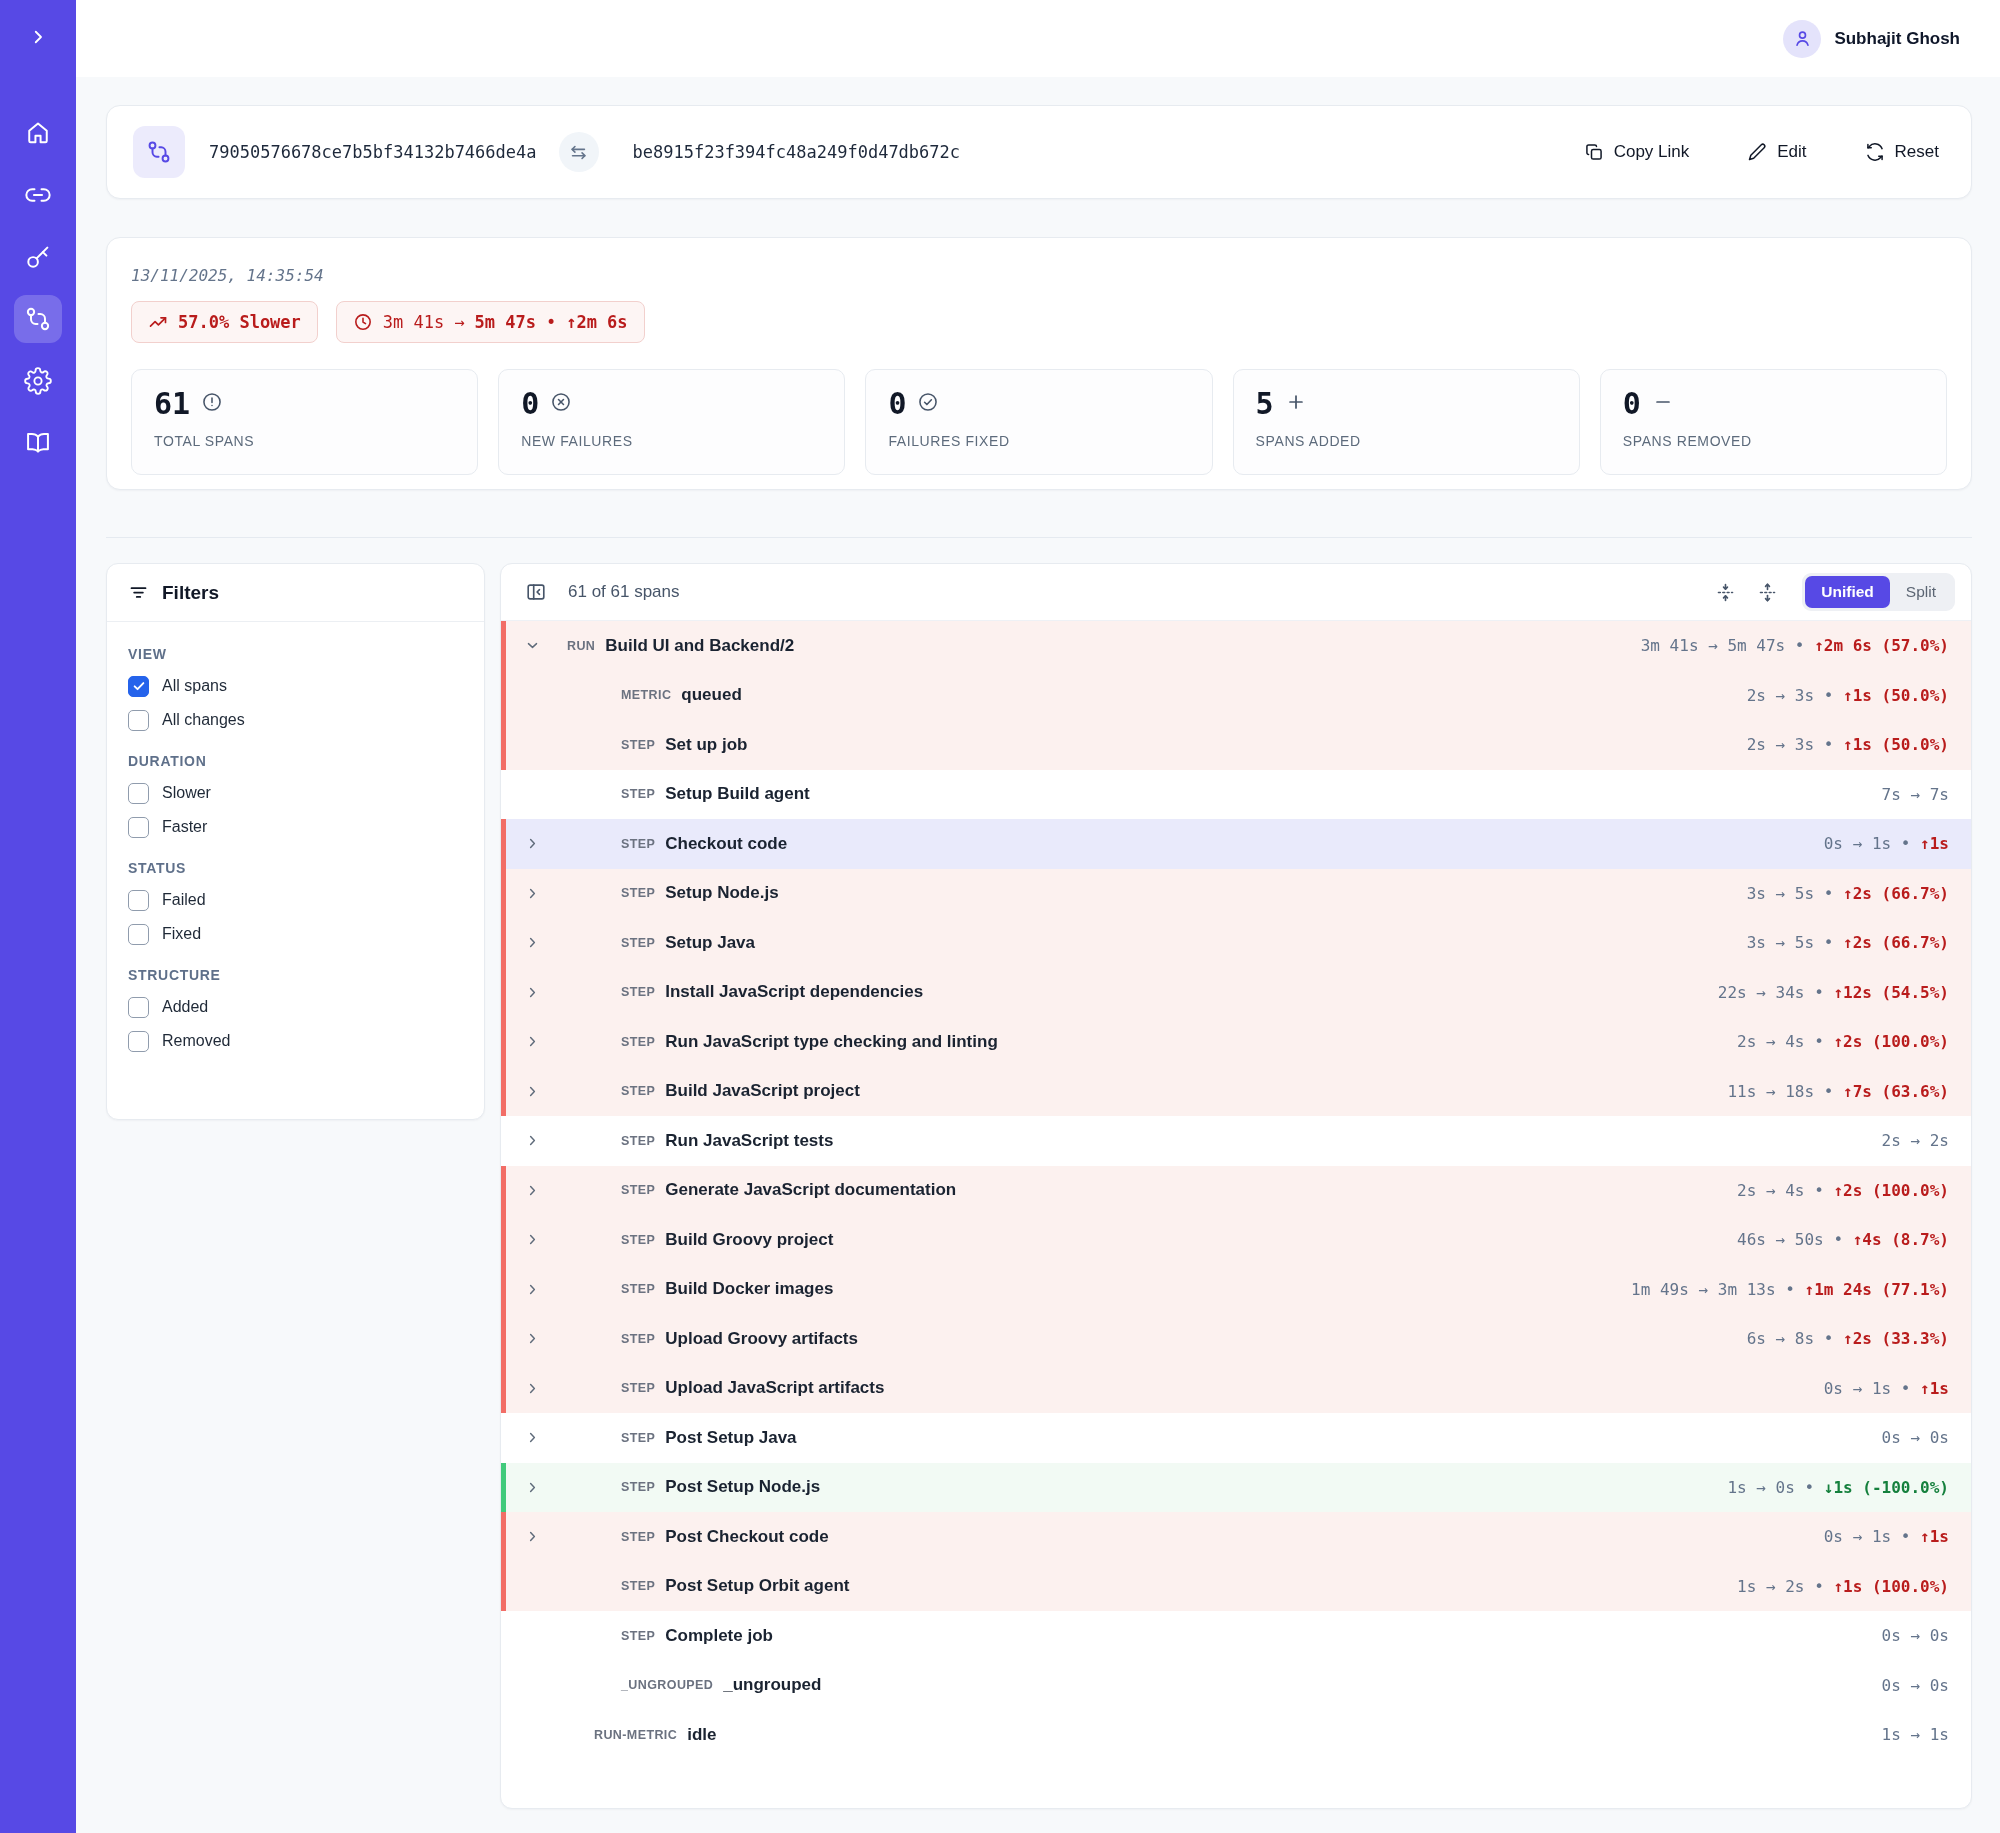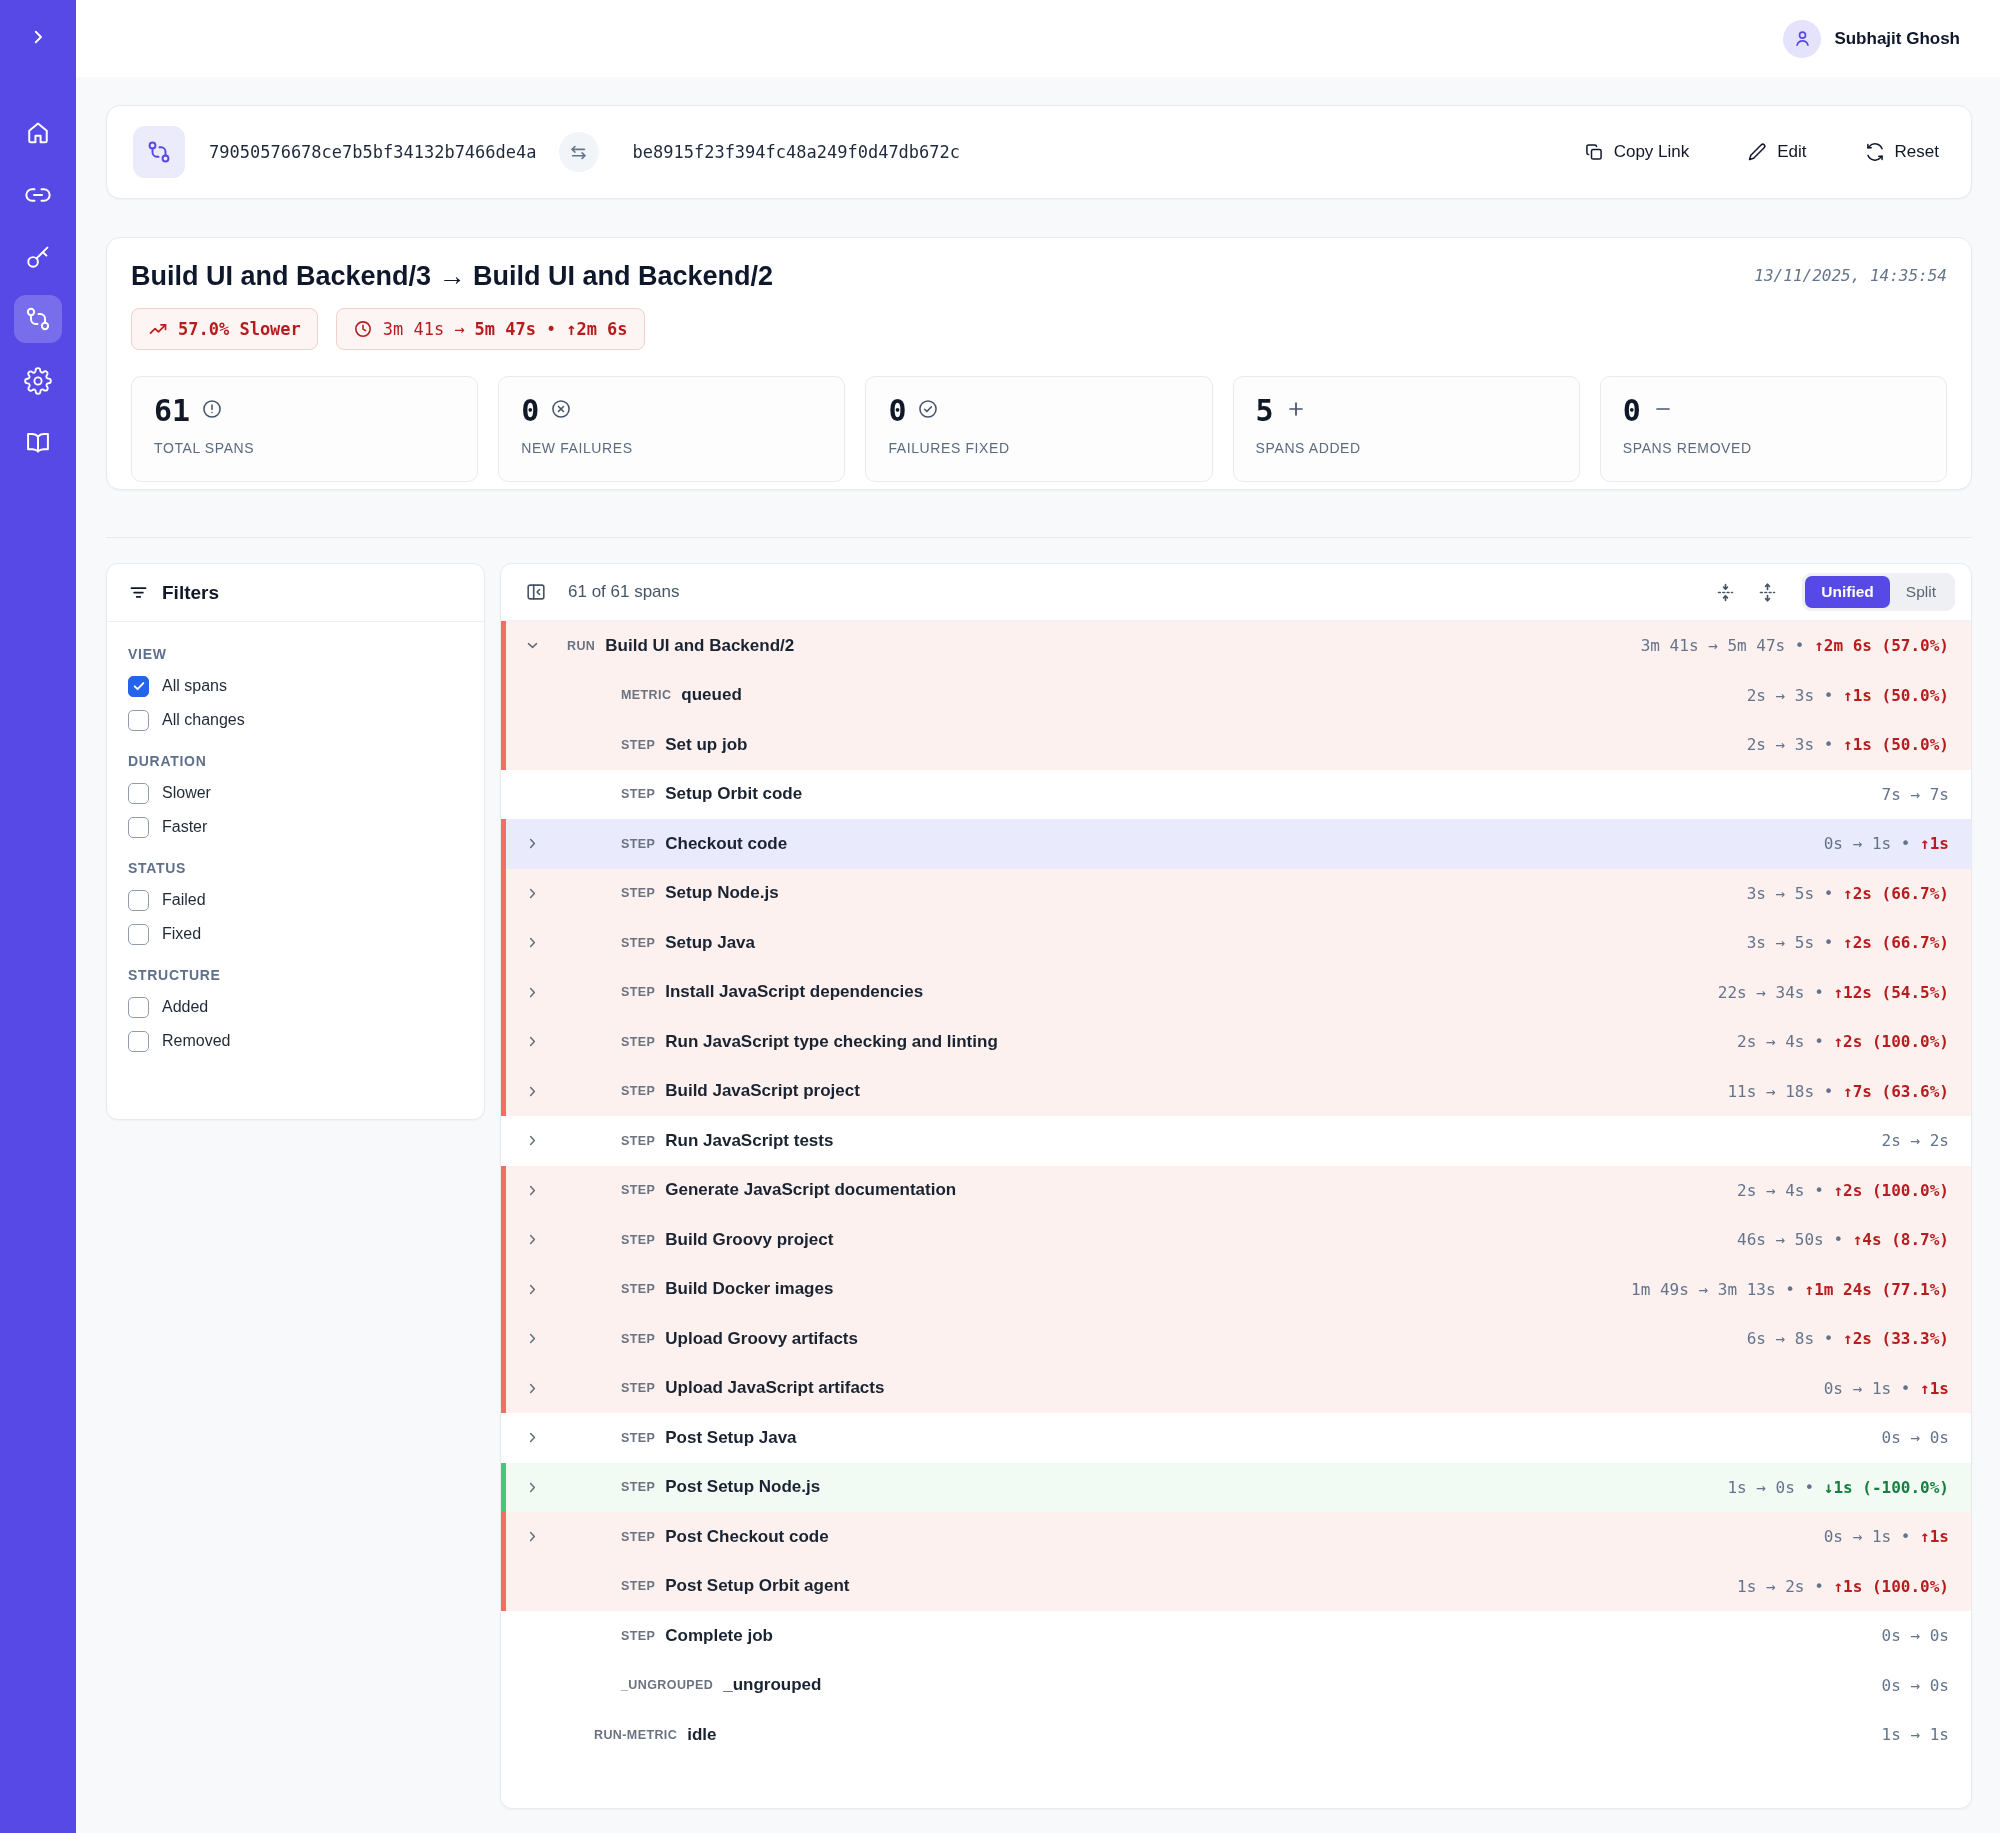--- a/index.html
+++ b/index.html
@@ -234,21 +234,20 @@
             <path d="M20.5 21v-4h-4"></path>
           </svg>
       </span>
       <span>Reset</span>
     </button>
   </div>
 </div>
 
 <div class="card title-card">
   <div class="title-row">
-    <div class="page-title">Build UI and Backend/3 → Build UI and Backend/2</div>
     <div class="timestamp mono">13/11/2025, 14:35:54</div>
   </div>
   <div class="badge-row">
     <span class="badge mono">
       <span class="icon">
         <svg width="20" height="20" viewBox="0 0 24 24" fill="none" stroke="currentColor" stroke-width="2" stroke-linecap="round" stroke-linejoin="round">
             <path d="M3 17l5.5-5.5 4 4L21 7"></path>
             <path d="M15.5 7H21v5.5"></path>
           </svg>
       </span>
@@ -466,21 +465,21 @@
        <span class="rindent" style="width:72px"></span>
        <span class="rtype">STEP</span>
        <span class="rname">Set up job</span>
        <span class="dur"><span class="dur-base">2s → 3s</span> <span class="dur-sep">•</span> <span class="delta up">↑1s (50.0%)</span></span>
      </div>
       <div class="row same ">
        <span class="strip"></span>
        <span class="chev"></span>
        <span class="rindent" style="width:72px"></span>
        <span class="rtype">STEP</span>
-       <span class="rname">Setup Orbit code</span>
+       <span class="rname">Setup Build agent</span>
        <span class="dur"><span class="dur-base">7s → 7s</span></span>
      </div>
       <div class="row slower selected">
        <span class="strip"></span>
        <span class="chev">
           <svg width="15" height="15" viewBox="0 0 24 24" fill="none" stroke="currentColor" stroke-linecap="round" stroke-linejoin="round" stroke-width="2.3">
             <path d="M9 5.5l6 6.5-6 6.5"></path>
           </svg>
         </span>
        <span class="rindent" style="width:72px"></span>

